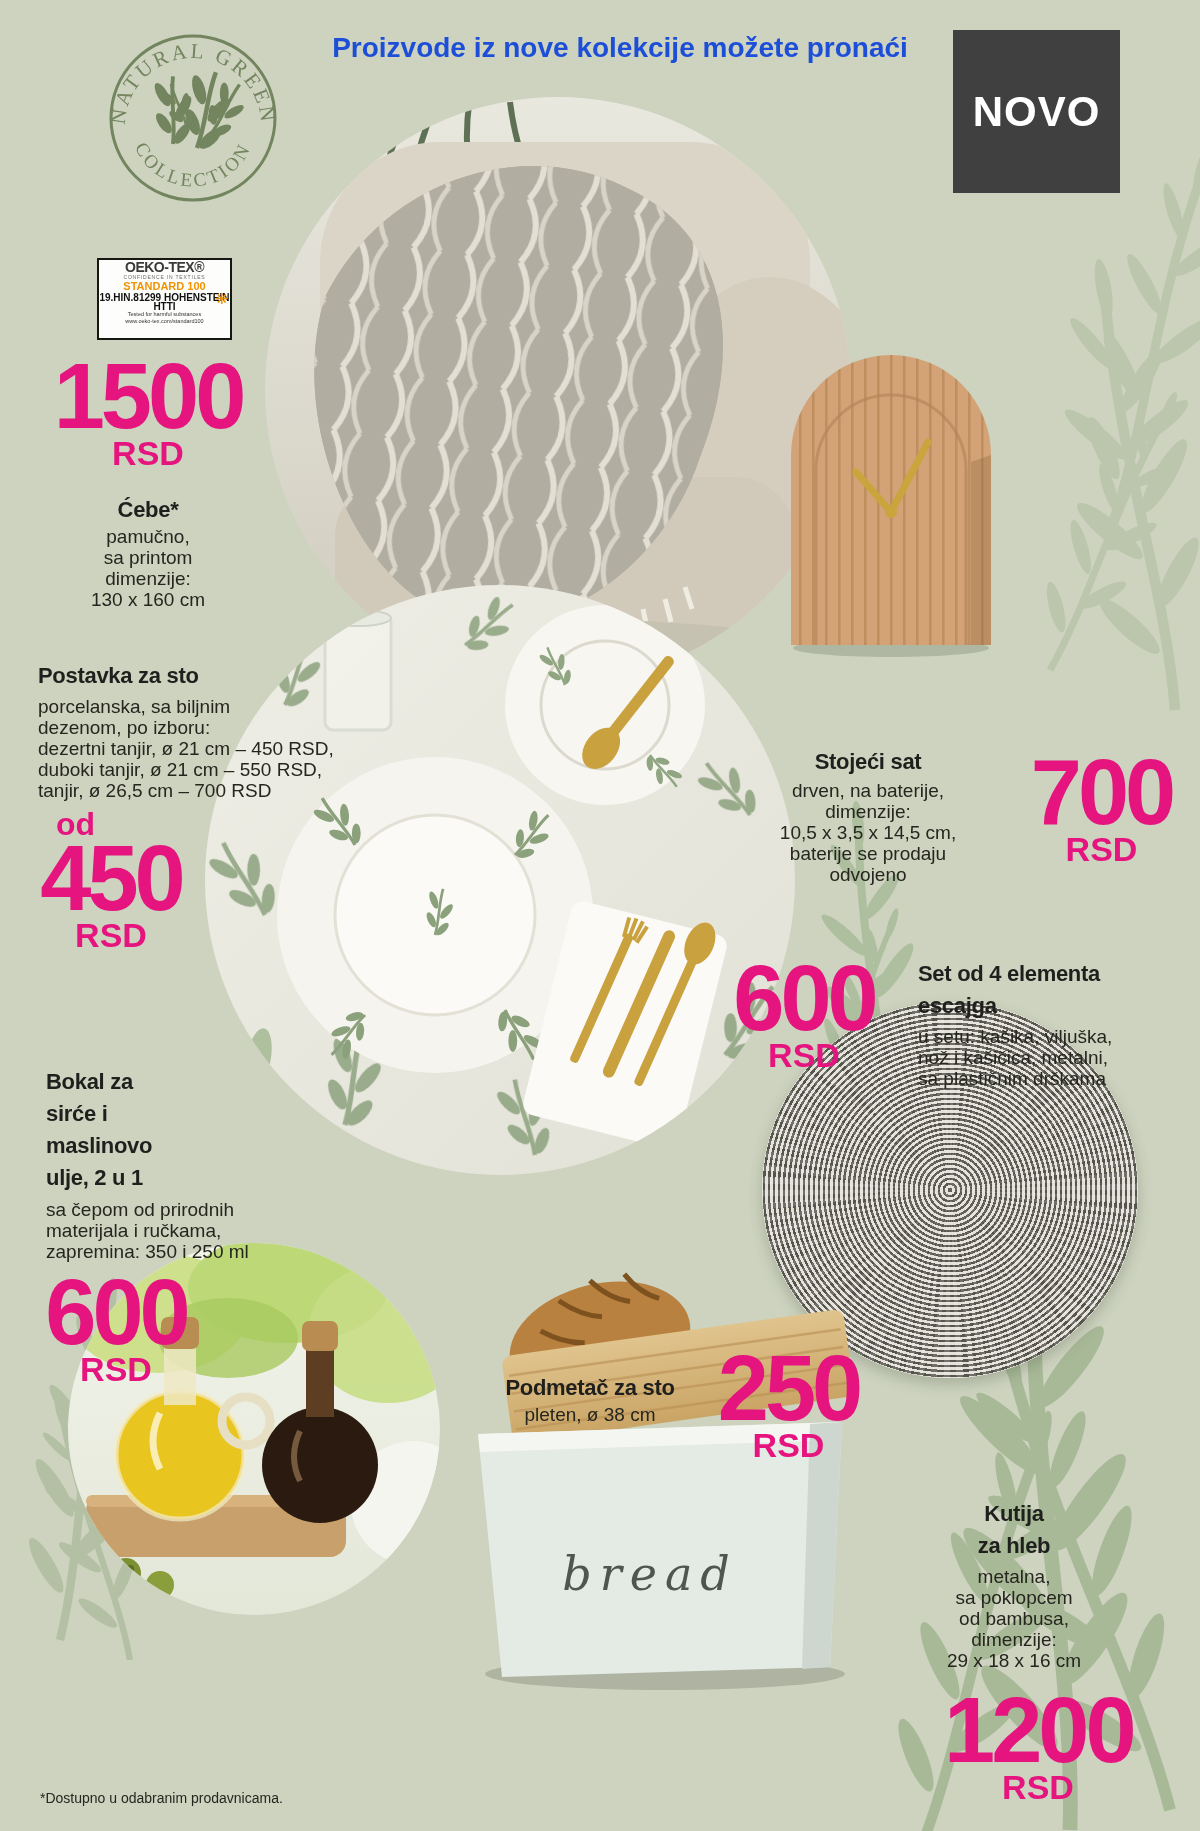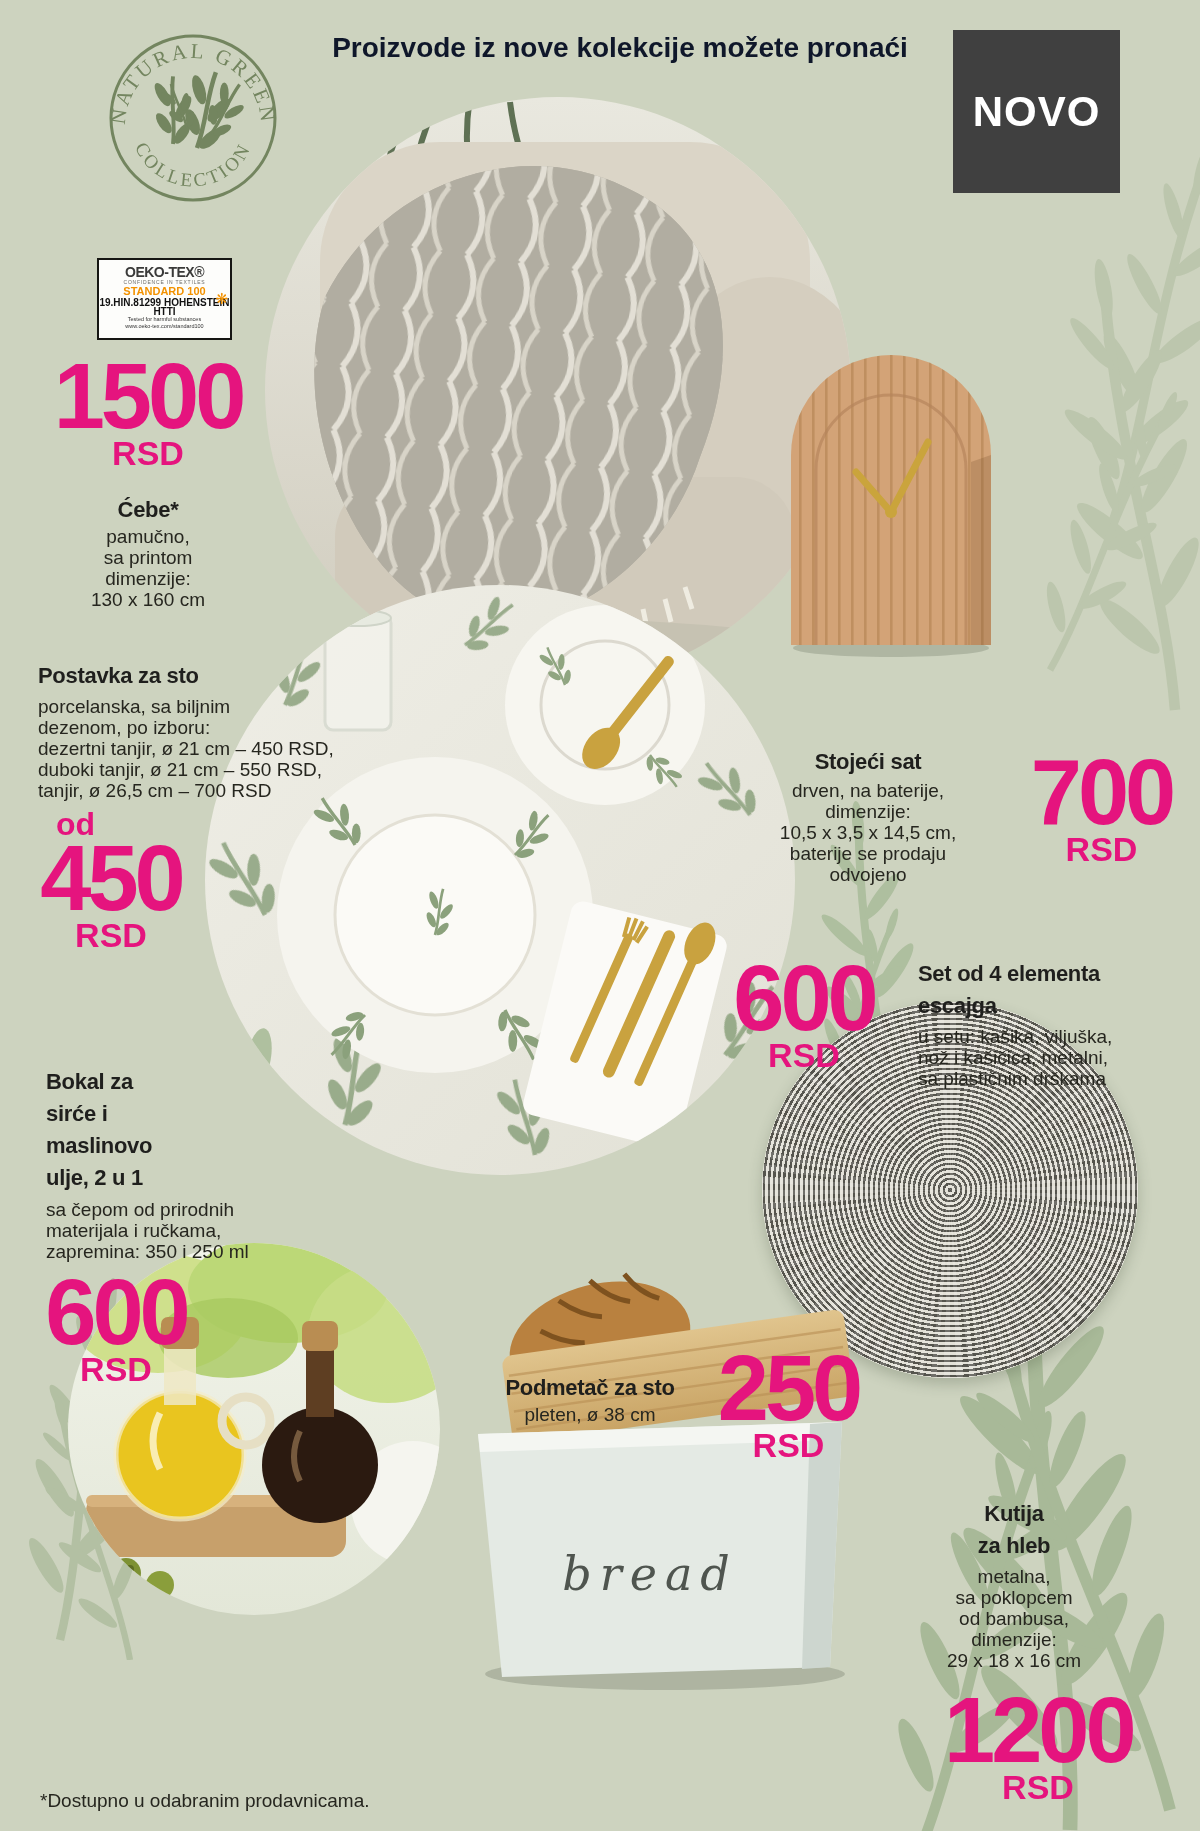--- a/index.html
+++ b/index.html
@@ -1,57 +1,57 @@
 <!DOCTYPE html>
 <html><head>
 <meta charset="utf-8">
 <style>
   html,body{margin:0;padding:0;}
   body{font-family:"Liberation Sans",sans-serif;}
   .page{position:relative;width:1200px;height:1831px;background:#cdd3bf;overflow:hidden;}
   .abs{position:absolute;}
   
-  .promo{left:280px;top:30px;width:680px;text-align:center;color:#0f172a;
+  .promo{left:280px;top:30px;width:680px;text-align:center;color:#1d4ed8;
          font-size:28px;font-weight:700;line-height:35px;z-index:3;}
   .novo{left:953px;top:30px;width:167px;height:163px;background:#404040;display:flex;
         align-items:center;justify-content:center;color:#fff;font-weight:700;
         font-size:42px;letter-spacing:1px;z-index:3;}
   .price-num{color:#e5147e;font-weight:700;font-size:92px;line-height:80px;letter-spacing:-4px;}
   .price-cur{color:#e5147e;font-weight:700;font-size:34px;line-height:34px;letter-spacing:0;}
   .price-pre{color:#e5147e;font-weight:700;font-size:32px;line-height:32px;}
   .h-prod{color:#1f1f1d;font-weight:700;font-size:22px;line-height:32px;letter-spacing:-.3px;}
   .d-prod{color:#26261f;font-size:19px;line-height:21px;}
   .t-right{text-align:center;}
   .t-left{text-align:left;}
   .z3{z-index:3;}
   .z0{z-index:0;}
   
   .oeko{left:97px;top:258px;width:135px;height:82px;background:#fdfdfb;border:2px solid #161613;
-        box-sizing:border-box;text-align:center;z-index:3;padding-top:5px;}
+        box-sizing:border-box;text-align:center;z-index:3;}
   .oeko .l1{font-size:14px;font-weight:700;color:#3a3a39;letter-spacing:-.5px;line-height:14px;}
   .oeko .l2{font-size:5px;color:#6b6b68;letter-spacing:.8px;line-height:6px;}
   .oeko .l3{font-size:11px;font-weight:700;color:#f39200;line-height:13px;}
   .oeko .l4{font-size:10px;font-weight:700;color:#111;line-height:9px;}
   .oeko .l5{font-size:5.5px;color:#333;line-height:7px;}
   .oeko .l6{font-size:5.5px;color:#333;line-height:7px;}
   .oeko .flower{position:absolute;right:2px;top:30px;color:#f39200;font-size:15px;}
   
   .circle{border-radius:50%;overflow:hidden;}
   .ph-sofa{left:265px;top:97px;width:586px;height:586px;z-index:1;}
   .ph-plates{left:205px;top:585px;width:590px;height:590px;z-index:1;}
   .ph-oil{left:68px;top:1243px;width:372px;height:372px;z-index:1;}
   .placemat{left:762px;top:1002px;width:376px;height:376px;border-radius:50%;z-index:1;
      background:
        repeating-conic-gradient(rgba(255,255,255,.16) 0deg 2deg, rgba(0,0,0,0) 2deg 4deg),
        repeating-radial-gradient(circle at 50% 50%, #55544d 0 2.5px, #e3e1d8 2.5px 5px);
      box-shadow:0 6px 14px rgba(60,70,50,.25);}
   .ph-bread{left:450px;top:1222px;width:440px;height:480px;z-index:1;}
   .ph-clock{left:786px;top:350px;width:210px;height:310px;z-index:1;}
   .logo{left:107px;top:32px;width:172px;height:172px;z-index:3;}
-  .footnote{left:40px;top:1790px;font-size:19px;color:#26261f;z-index:3;}
+  .footnote{left:40px;top:1790px;font-size:14px;color:#26261f;z-index:3;}
 </style>
 </head>
 <body>
 
 <div class="page">
 
   <svg width="0" height="0" style="position:absolute">
     <defs>
       <g id="frond">
         <path d="M0,0 C8,-80 -8,-170 2,-280" stroke="currentColor" stroke-width="7" fill="none"></path>

